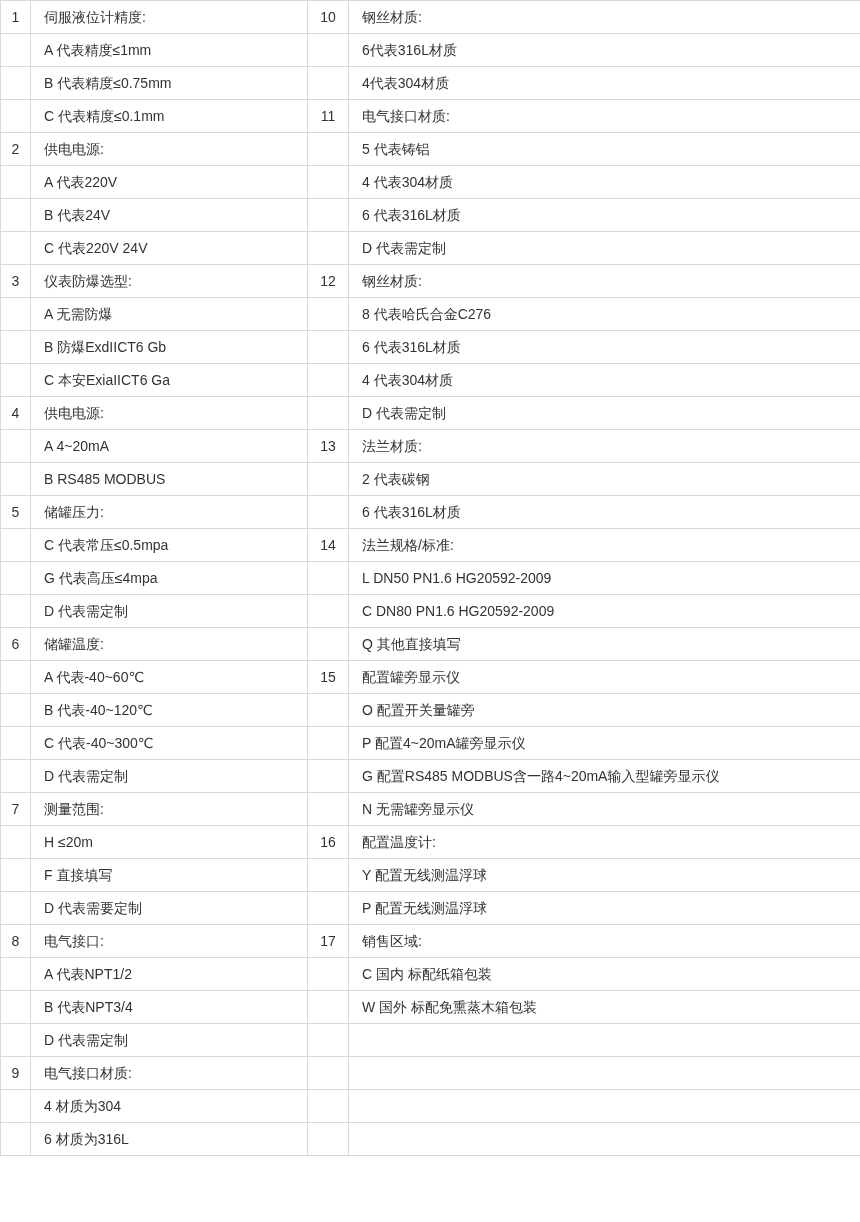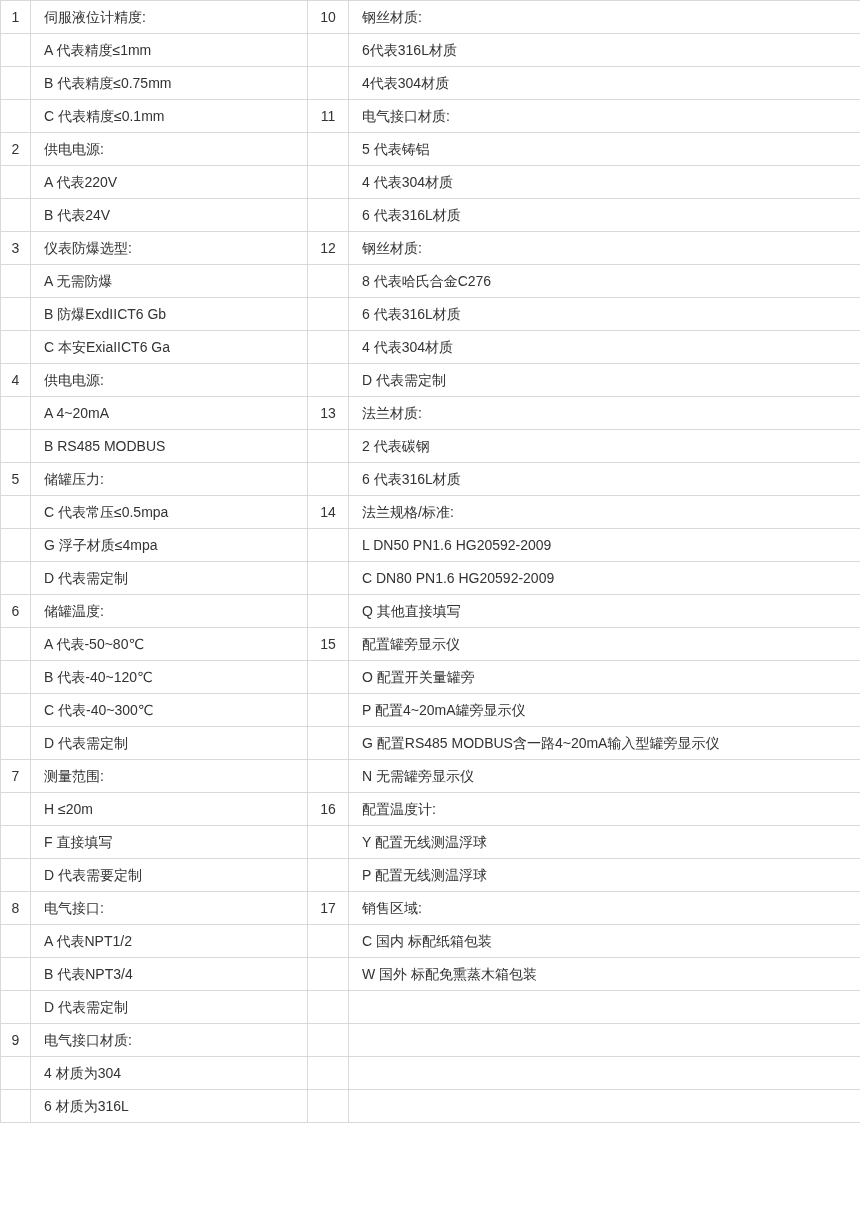--- a/index.html
+++ b/index.html
@@ -86,20 +86,26 @@
         <td class="num"></td>
         <td class="txt">4 代表304材质</td>
       </tr>
       <tr>
         <td class="num"></td>
         <td class="txt">B 代表24V</td>
         <td class="num"></td>
         <td class="txt">6 代表316L材质</td>
       </tr>
       <tr>
+        <td class="num"></td>
+        <td class="txt">C 代表220V 24V</td>
+        <td class="num"></td>
+        <td class="txt">D 代表需定制</td>
+      </tr>
+      <tr>
         <td class="num">3</td>
         <td class="txt">仪表防爆选型:</td>
         <td class="num">12</td>
         <td class="txt">钢丝材质:</td>
       </tr>
       <tr>
         <td class="num"></td>
         <td class="txt">A 无需防爆</td>
         <td class="num"></td>
         <td class="txt">8 代表哈氏合金C276</td>
@@ -141,39 +147,39 @@
         <td class="txt">6 代表316L材质</td>
       </tr>
       <tr>
         <td class="num"></td>
         <td class="txt">C 代表常压≤0.5mpa</td>
         <td class="num">14</td>
         <td class="txt">法兰规格/标准:</td>
       </tr>
       <tr>
         <td class="num"></td>
-        <td class="txt">G 浮子材质≤4mpa</td>
+        <td class="txt">G 代表高压≤4mpa</td>
         <td class="num"></td>
         <td class="txt">L DN50 PN1.6 HG20592-2009</td>
       </tr>
       <tr>
         <td class="num"></td>
         <td class="txt">D 代表需定制</td>
         <td class="num"></td>
         <td class="txt">C DN80 PN1.6 HG20592-2009</td>
       </tr>
       <tr>
         <td class="num">6</td>
         <td class="txt">储罐温度:</td>
         <td class="num"></td>
         <td class="txt">Q 其他直接填写</td>
       </tr>
       <tr>
         <td class="num"></td>
-        <td class="txt">A 代表-50~80℃</td>
+        <td class="txt">A 代表-40~60℃</td>
         <td class="num">15</td>
         <td class="txt">配置罐旁显示仪</td>
       </tr>
       <tr>
         <td class="num"></td>
         <td class="txt">B 代表-40~120℃</td>
         <td class="num"></td>
         <td class="txt">O 配置开关量罐旁</td>
       </tr>
       <tr>

